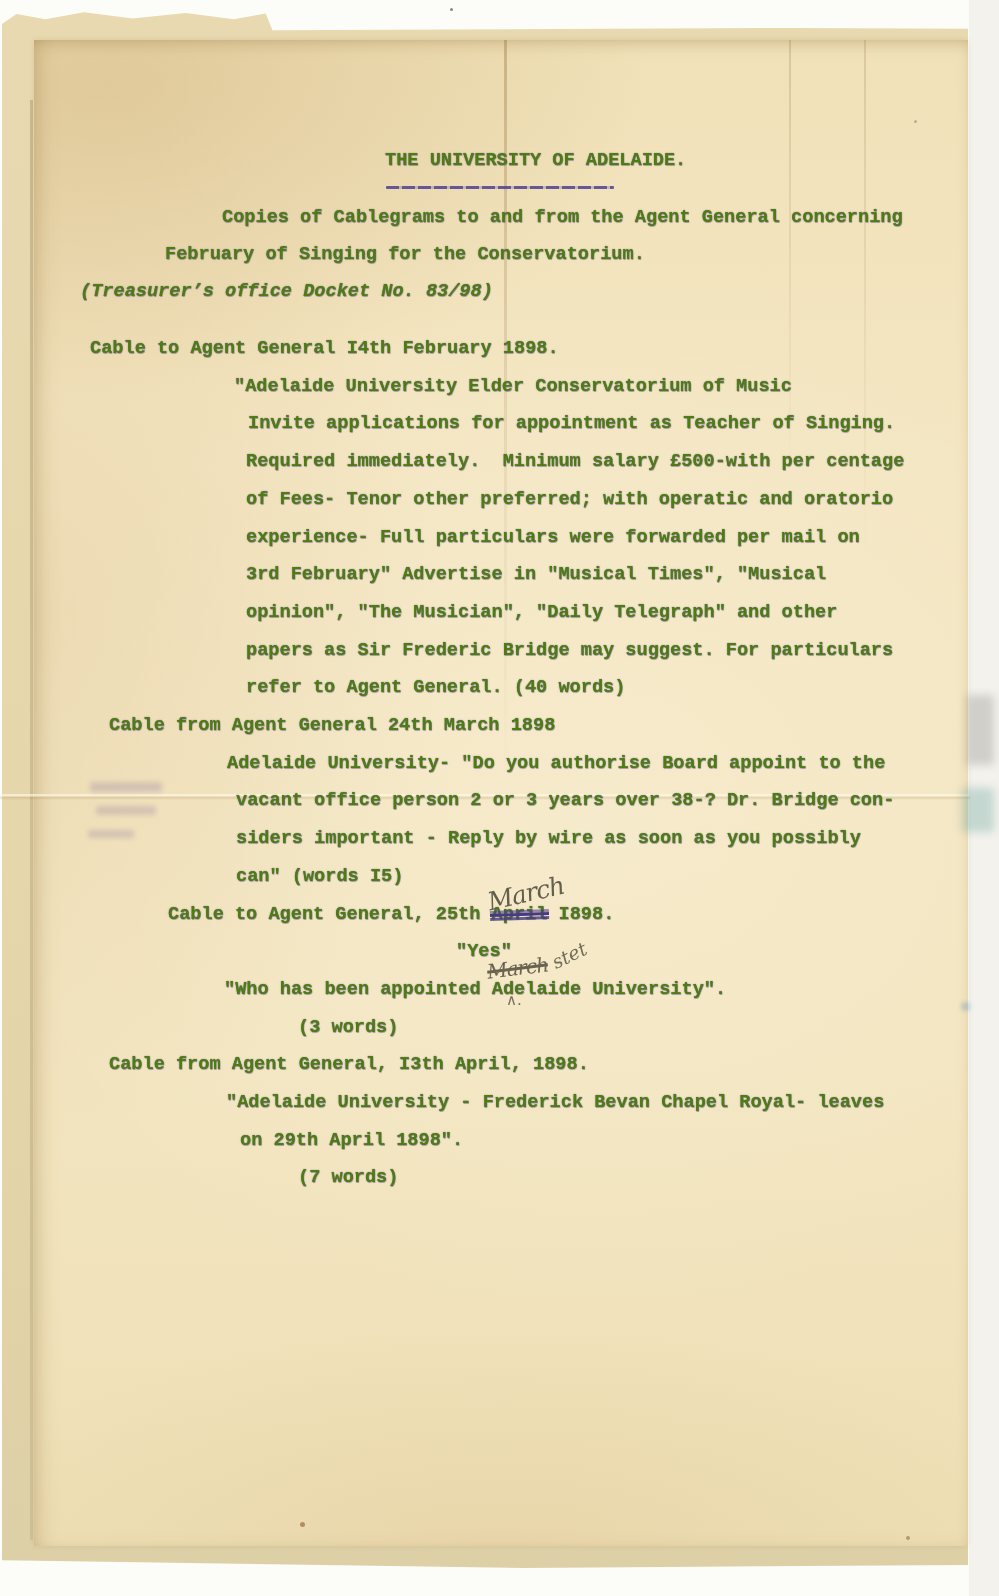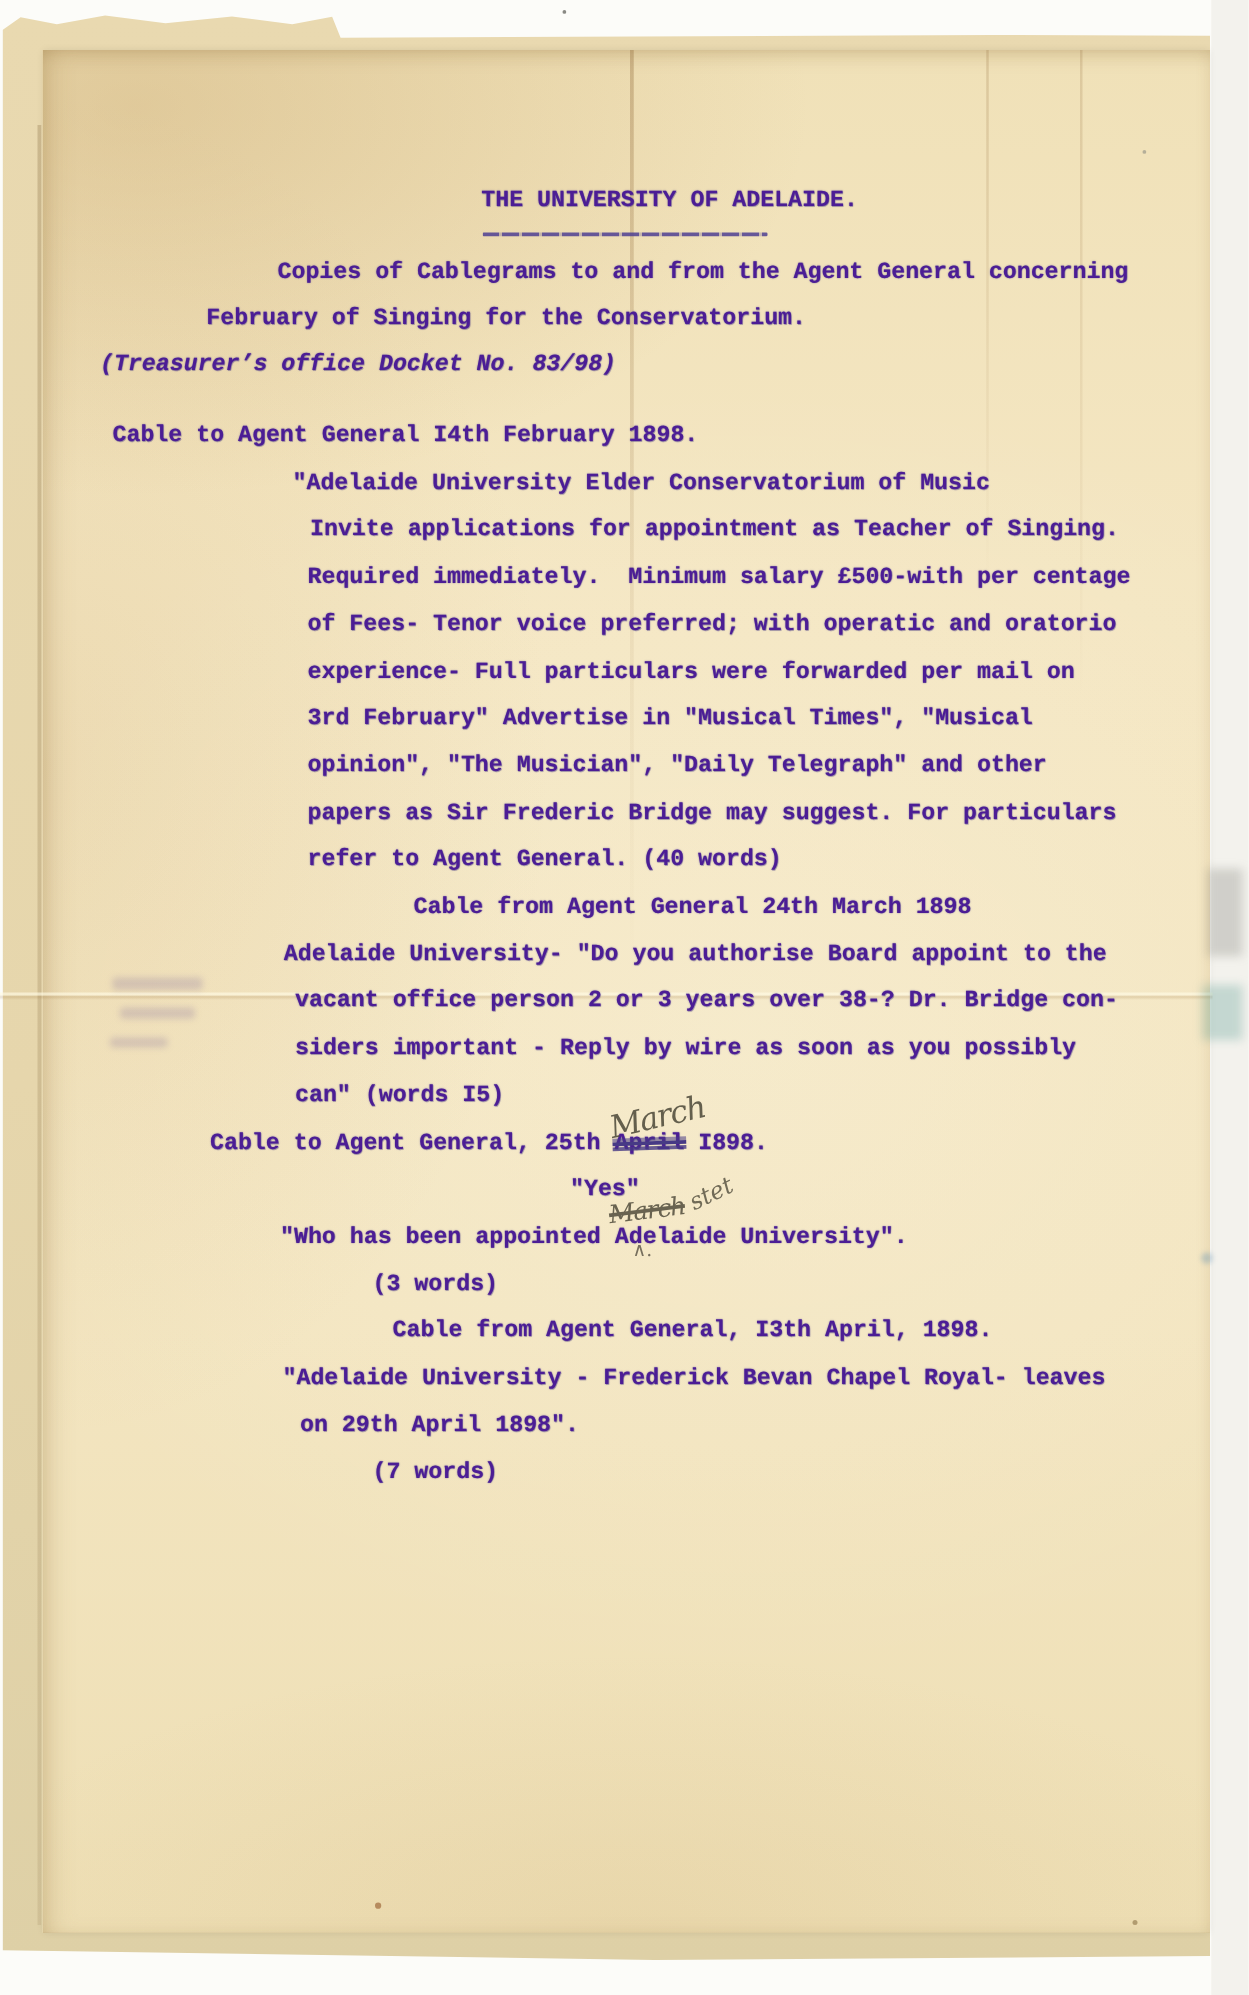--- a/index.html
+++ b/index.html
@@ -52,32 +52,32 @@
   .scan-band{position:absolute;left:969px;top:0;width:30px;height:1596px;background:#f3f2ed;}
   .smudge-gray{position:absolute;left:966px;top:695px;width:28px;height:70px;background:rgba(120,120,112,.28);filter:blur(4px);}
   .smudge-teal{position:absolute;left:962px;top:788px;width:32px;height:44px;background:rgba(96,160,150,.32);filter:blur(4px);}
   .smudge-dot{position:absolute;left:961px;top:1002px;width:9px;height:9px;background:rgba(90,140,180,.35);filter:blur(2px);border-radius:50%;}
   .freckle{position:absolute;border-radius:50%;}
   .f1{left:300px;top:1522px;width:5px;height:5px;background:#a06a3c;opacity:.7;}
   .f2{left:450px;top:8px;width:3px;height:3px;background:#6b6b66;opacity:.8;}
   .f3{left:914px;top:120px;width:3px;height:3px;background:#8d8d84;opacity:.6;}
   .f4{left:906px;top:1536px;width:4px;height:4px;background:#8b7146;opacity:.6;}
   
-  .typed{color:#4c1d95;text-shadow:0 0 1.3px rgba(78,63,146,.75),.5px .6px 0 rgba(60,46,120,.32);}
+  .typed{color:#4d7c0f;text-shadow:0 0 1.3px rgba(78,63,146,.75),.5px .6px 0 rgba(60,46,120,.32);}
   .title-block{position:absolute;left:385px;top:150px;width:302px;text-align:left;
     font-size:18.6px;font-weight:700;letter-spacing:0;white-space:pre;}
   .title-rule{position:absolute;left:386px;top:186px;width:228px;height:3px;
     background:repeating-linear-gradient(90deg,#4e3f92 0 13px,rgba(78,63,146,.30) 13px 16px);
     opacity:.85;border-radius:1px;}
   .intro-block{position:absolute;left:0;top:200px;width:999px;font-size:18.6px;font-weight:700;line-height:36.8px;}
   .body-block{position:absolute;left:0;top:330px;width:999px;font-size:18.6px;font-weight:700;line-height:37.7px;}
   .tline{white-space:pre;}
   
   .ml212{margin-left:90px;} .ml234{margin-left:234px;} .ml248{margin-left:248px;}
-  .ml246{margin-left:246px;} .ml167{margin-left:109px;text-align:center;} .ml227{margin-left:227px;}
+  .ml246{margin-left:246px;} .ml167{margin-left:109px;} .ml227{margin-left:227px;}
   .ml236{margin-left:236px;} .ml168{margin-left:168px;} .ml456{margin-left:456px;}
   .ml224{margin-left:224px;} .ml298{margin-left:298px;} .ml226{margin-left:226px;}
   .ml240{margin-left:240px;} .ml222{margin-left:222px;} .ml165{margin-left:165px;}
   .ml170{margin-left:80px;font-style:italic;}
   .struck{position:relative;}
   .struck::before{
     content:"";position:absolute;left:-2px;right:-1px;top:45%;height:3px;
     background:#473a85;transform:rotate(-2deg);box-shadow:0 4px 0 rgba(71,58,133,.8),0 -3px 0 rgba(71,58,133,.55);
   }
   
@@ -119,21 +119,21 @@
   <div class="tline ml222">Copies of Cablegrams to and from the Agent General concerning</div>
   <div class="tline ml165">February of Singing for the Conservatorium.</div>
   <div class="tline ml170">(Treasurer’s office Docket No. 83/98)</div>
 </div>
 
 <div class="body-block typed">
   <div class="tline ml212">Cable to Agent General I4th February 1898.</div>
   <div class="tline ml234">"Adelaide University Elder Conservatorium of Music</div>
   <div class="tline ml248">Invite applications for appointment as Teacher of Singing.</div>
   <div class="tline ml246">Required immediately.  Minimum salary £500-with per centage</div>
-  <div class="tline ml246">of Fees- Tenor voice preferred; with operatic and oratorio</div>
+  <div class="tline ml246">of Fees- Tenor other preferred; with operatic and oratorio</div>
   <div class="tline ml246">experience- Full particulars were forwarded per mail on</div>
   <div class="tline ml246">3rd February" Advertise in "Musical Times", "Musical</div>
   <div class="tline ml246">opinion", "The Musician", "Daily Telegraph" and other</div>
   <div class="tline ml246">papers as Sir Frederic Bridge may suggest. For particulars</div>
   <div class="tline ml246">refer to Agent General. (40 words)</div>
   <div class="tline ml167">Cable from Agent General 24th March 1898</div>
   <div class="tline ml227">Adelaide University- "Do you authorise Board appoint to the</div>
   <div class="tline ml236">vacant office person 2 or 3 years over 38-? Dr. Bridge con-</div>
   <div class="tline ml236">siders important - Reply by wire as soon as you possibly</div>
   <div class="tline ml236">can" (words I5)</div>

